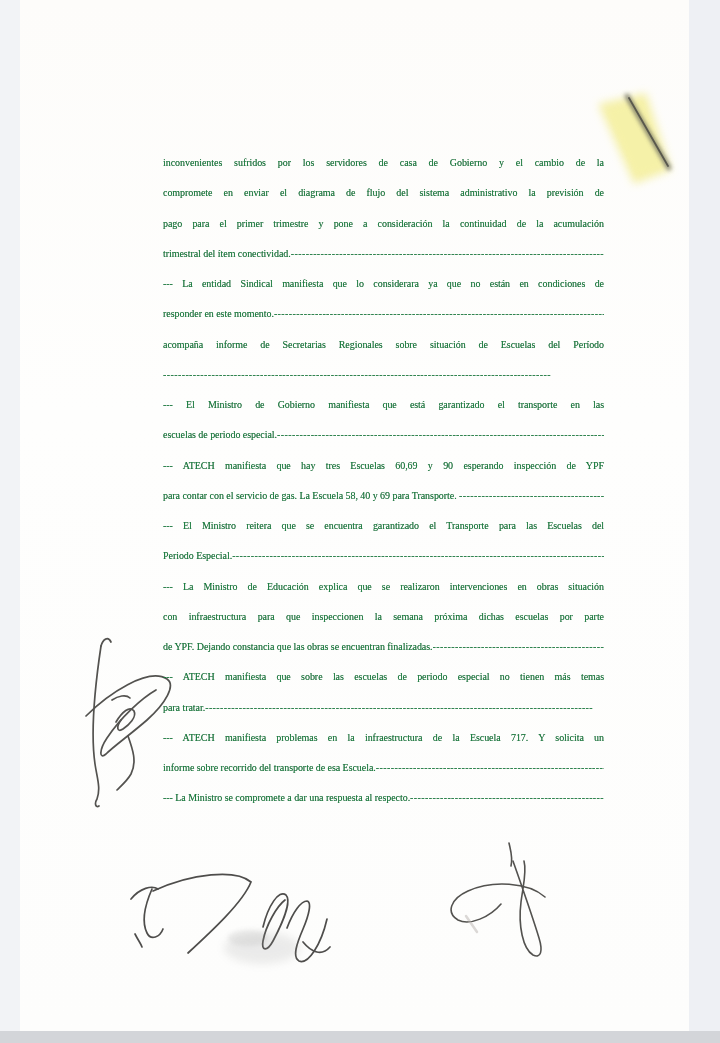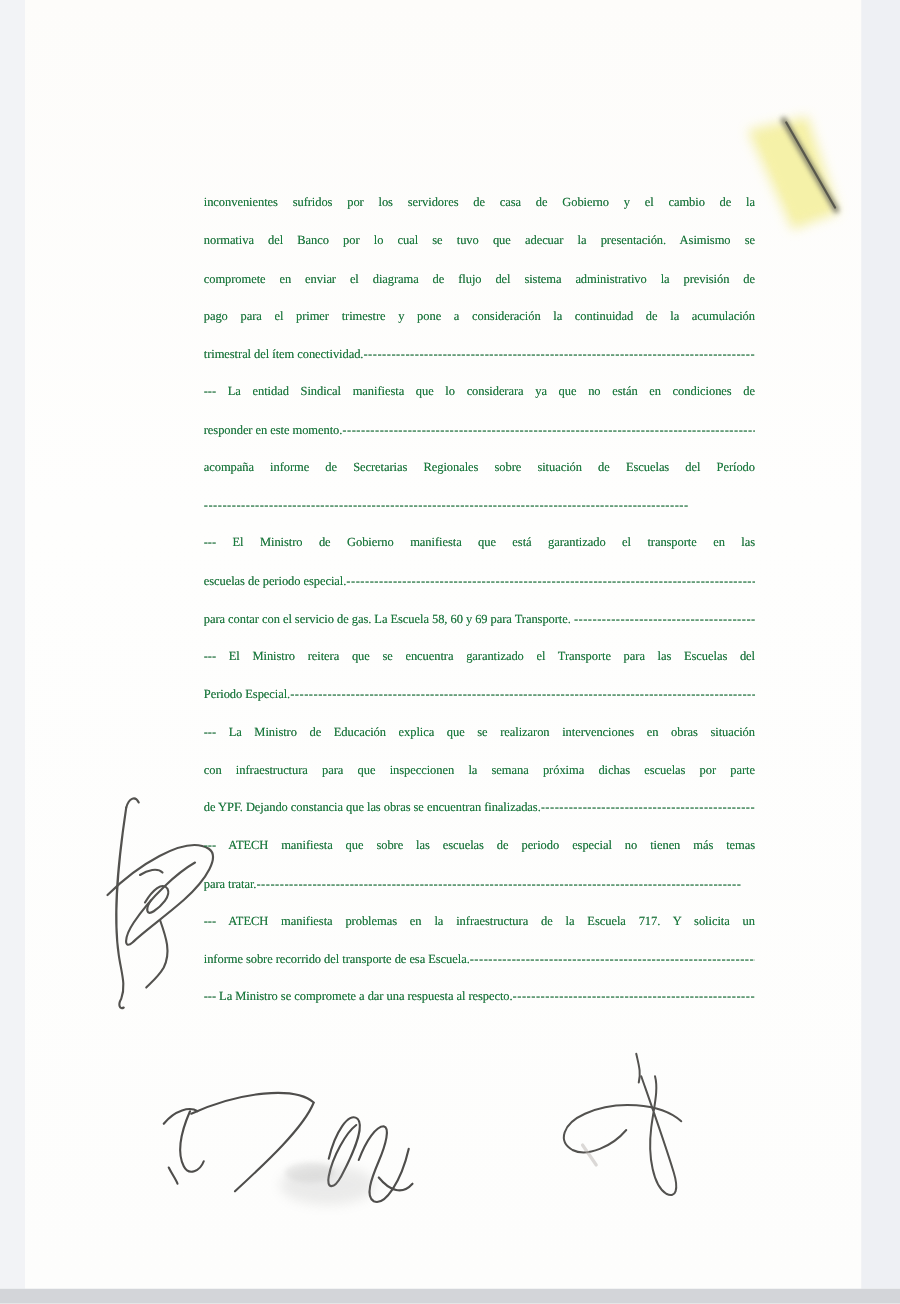--- a/index.html
+++ b/index.html
@@ -84,21 +84,20 @@
     <path d="M509,843 C511,852 513,858 511,866"></path>
     <path d="M545,897 C528,882 492,880 468,891 C450,899 446,913 458,920 C470,926 490,917 501,904"></path>
     <path d="M513,861 C521,884 532,915 539,938 C543,951 541,959 533,955 C523,949 518,926 521,902 C523,886 527,872 524,861"></path>
     <path d="M466,916 L477,932" stroke="#b3aea9" stroke-width="2.5" opacity="0.5"></path>
   </g>
 </svg>
 
 <div id="doc-text">
     <div class="para">
       <div class="line just">inconvenientes sufridos por los servidores de casa de Gobierno y el cambio de la</div>
-      <div class="line just">normativa del Banco por lo cual se tuvo que adecuar la presentación. Asimismo se</div>
       <div class="line just">compromete en enviar el diagrama de flujo del sistema administrativo la previsión de</div>
       <div class="line just">pago para el primer trimestre y pone a consideración la continuidad de la acumulación</div>
       <div class="line dl">
         <span class="t">trimestral del ítem conectividad.</span>
         <span class="f">--------------------------------------------------------------------------------------------------------</span>
       </div>
     </div>
     <div class="para">
       <div class="line just">--- La entidad Sindical manifiesta que lo considerara ya que no están en condiciones de</div>
       <div class="line dl">
@@ -113,22 +112,23 @@
       </div>
     </div>
     <div class="para">
       <div class="line just">--- El Ministro de Gobierno manifiesta que está garantizado el transporte en las</div>
       <div class="line dl">
         <span class="t">escuelas de periodo especial.</span>
         <span class="f">--------------------------------------------------------------------------------------------------------</span>
       </div>
     </div>
     <div class="para">
+      <div class="line just">--- ATECH manifiesta que hay tres Escuelas 60,69 y 90 esperando inspección de YPF</div>
       <div class="line dl">
-        <span class="t">para contar con el servicio de gas. La Escuela 58, 60 y 69 para Transporte. </span>
+        <span class="t">para contar con el servicio de gas. La Escuela 58, 40 y 69 para Transporte. </span>
         <span class="f">--------------------------------------------------------------------------------------------------------</span>
       </div>
     </div>
     <div class="para">
       <div class="line just">--- El Ministro reitera que se encuentra garantizado el Transporte para las Escuelas del</div>
       <div class="line dl">
         <span class="t">Periodo Especial.</span>
         <span class="f">--------------------------------------------------------------------------------------------------------</span>
       </div>
     </div>

